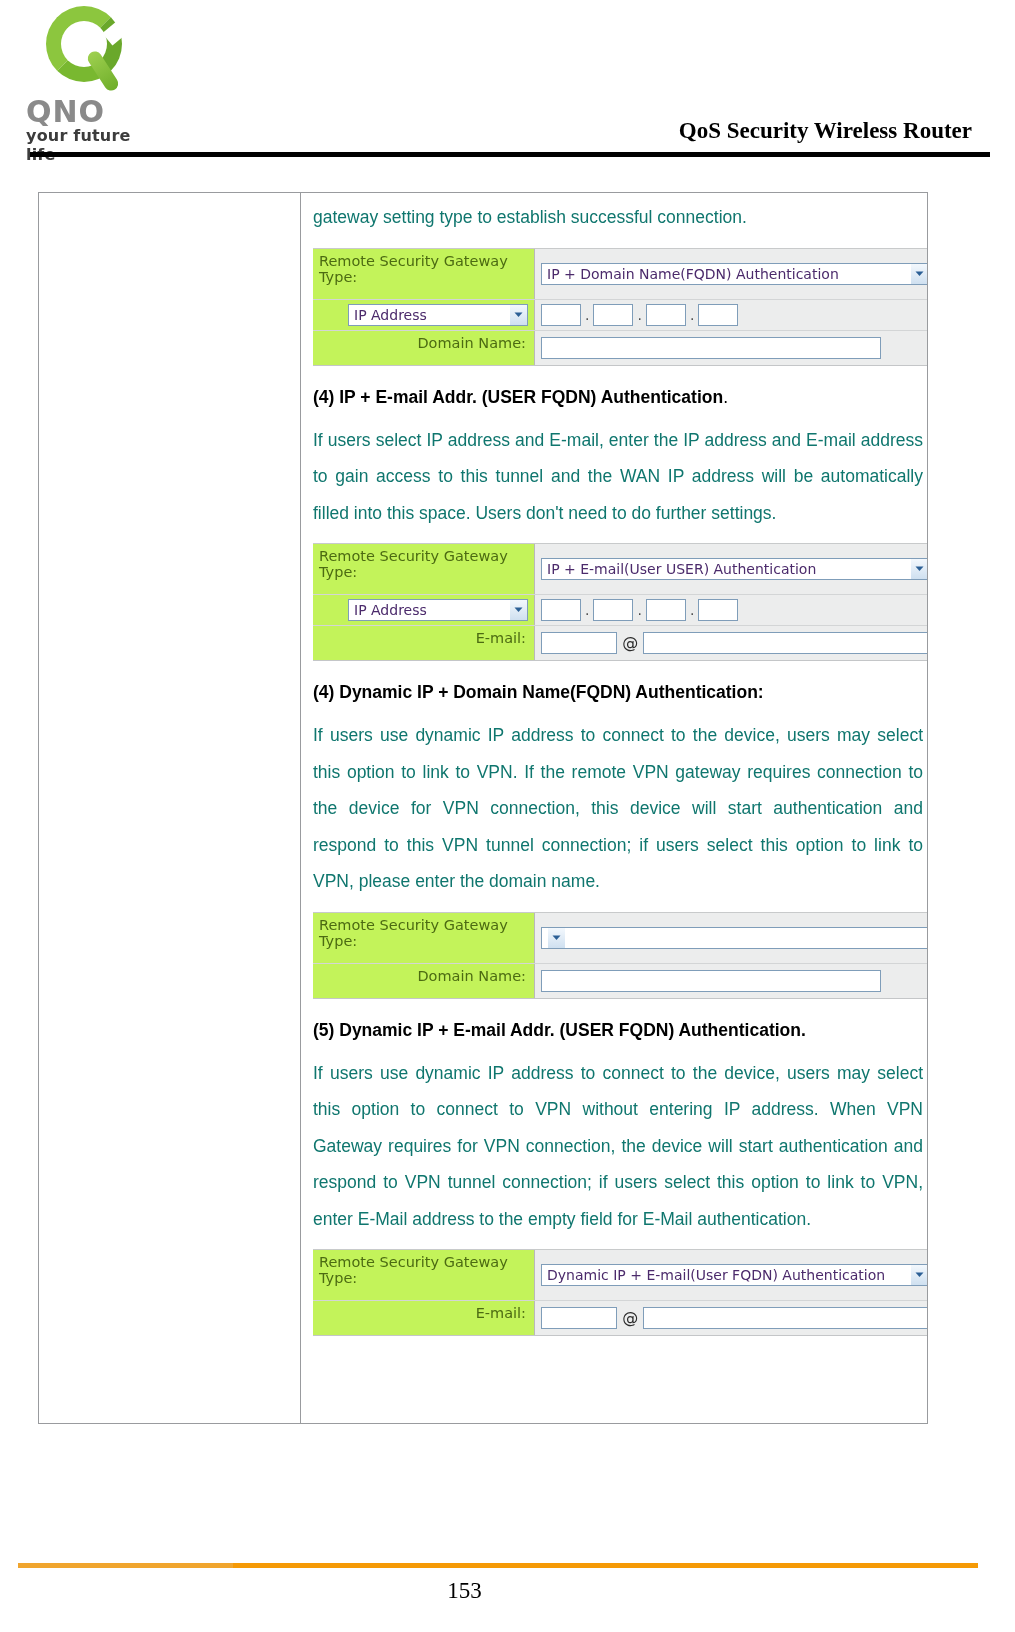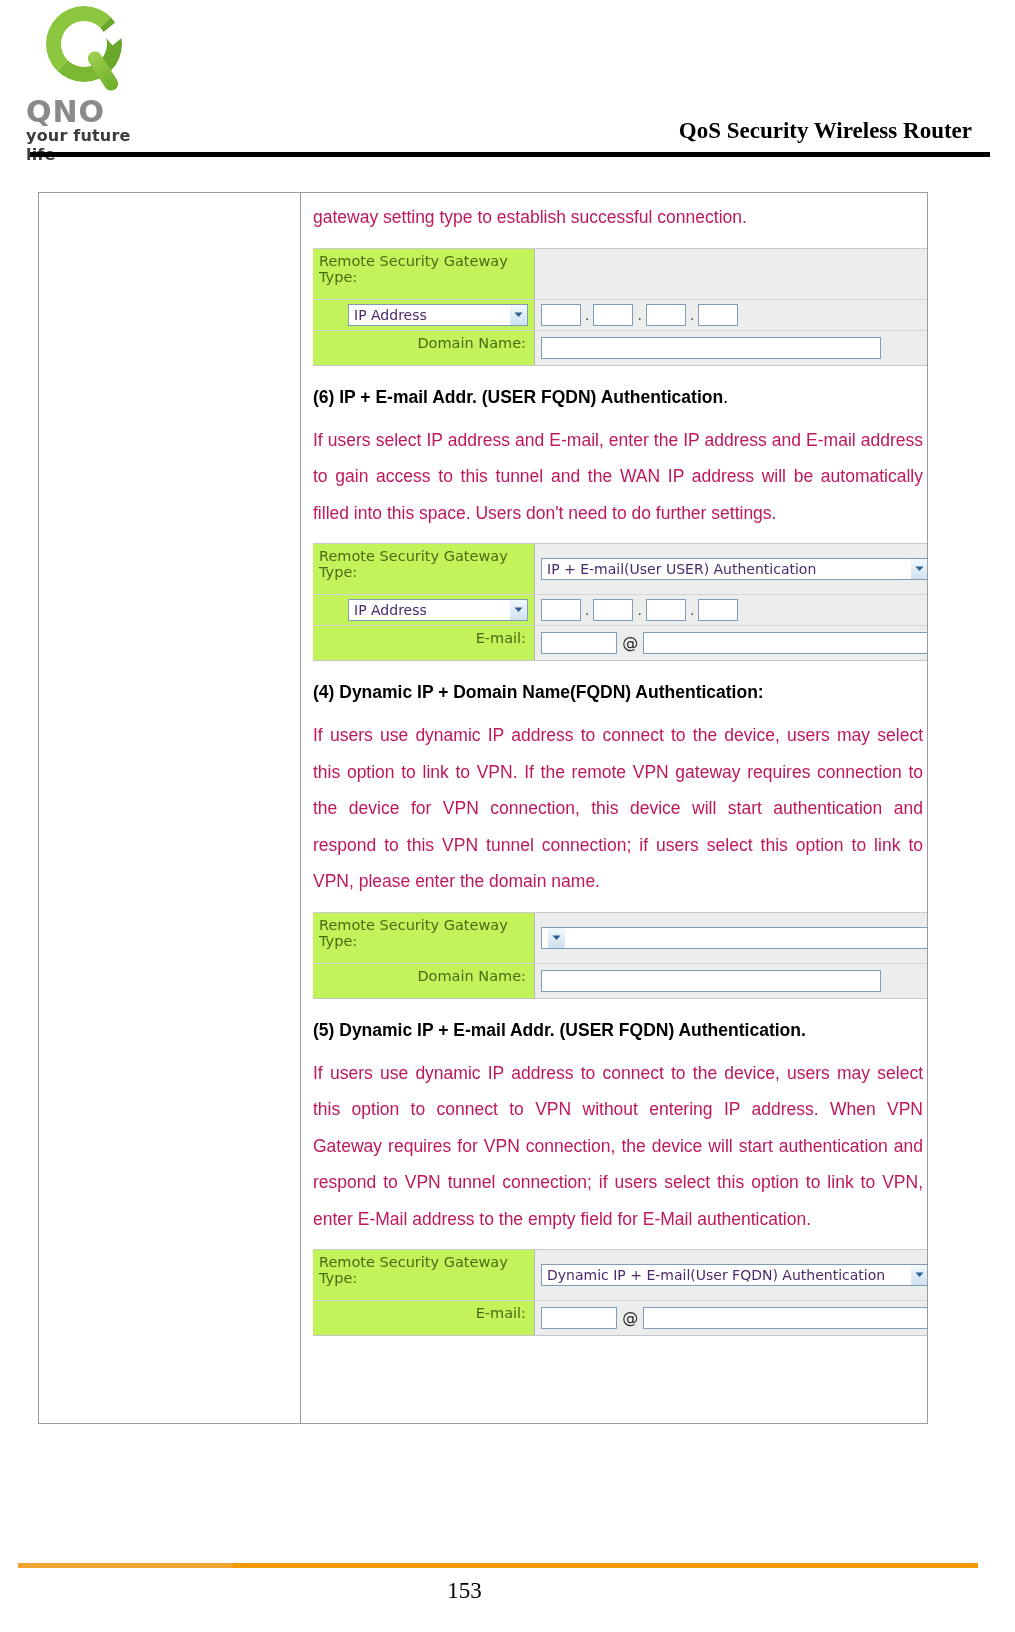--- a/index.html
+++ b/index.html
@@ -128,21 +128,21 @@
     padding: 6px 0 0 12px;
     position: relative;
     overflow: hidden;
   }
 
   p.body-text {
     margin: 0 0 8px 0;
     font-size: 17.5px;
     line-height: 36.5px;
     text-align: justify;
-    color: #be185d;
+    color: #0f766e;
     width: 610px;
   }
   p.body-text.nojust { text-align: left; }
   h4.section-head {
     margin: 16px 0 10px 0;
     font-size: 17.5px;
     font-weight: bold;
     line-height: 30px;
     color: #000;
   }
@@ -316,20 +316,30 @@
 
   <div class="col-left"></div>
 
   <div class="col-right">
 
     <p class="body-text nojust">gateway setting type to establish successful connection.</p>
 
     <div class="ui-shot shot-clip-right">
       <div class="ui-row">
         <div class="ui-label lbl-w1">Remote Security Gateway Type:</div>
+        <div class="ui-field">
+          <div class="ui-select sel-big">
+            <span class="sel-text">IP + Domain Name(FQDN) Authentication</span>
+            <span class="sel-arrow">
+              <svg width="9" height="6" viewBox="0 0 9 6">
+                  <path d="M0.5 0.5 L4.5 5 L8.5 0.5 Z" fill="#2b5f95"></path>
+                </svg>
+            </span>
+          </div>
+        </div>
       </div>
       <div class="ui-row">
         <div class="ip-cell-label lbl-w1">
           <div class="ui-select sel-addr">
             <span class="sel-text">IP Address</span>
             <span class="sel-arrow">
               <svg width="9" height="6" viewBox="0 0 9 6">
                   <path d="M0.5 0.5 L4.5 5 L8.5 0.5 Z" fill="#2b5f95"></path>
                 </svg>
             </span>
@@ -347,21 +357,21 @@
       </div>
       <div class="ui-row">
         <div class="ui-label lbl-w1">Domain Name:</div>
         <div class="ui-field">
           <div class="ui-input in-domain"></div>
         </div>
       </div>
     </div>
 
     <h4 class="section-head">
-      <span>(6) IP + E-mail Addr. (USER FQDN) Authentication</span><span class="tail-normal">.</span>
+      <span>(4) IP + E-mail Addr. (USER FQDN) Authentication</span><span class="tail-normal">.</span>
     </h4>
     <p class="body-text">If users select IP address and E-mail, enter the IP address and E-mail address to gain access to this tunnel and the WAN IP address will be automatically filled into this space. Users don't need to do further settings.</p>
 
     <div class="ui-shot shot-clip-right">
       <div class="ui-row">
         <div class="ui-label lbl-w1">Remote Security Gateway Type:</div>
         <div class="ui-field">
           <div class="ui-select sel-wide">
             <span class="sel-text">IP + E-mail(User USER) Authentication</span>
             <span class="sel-arrow">

